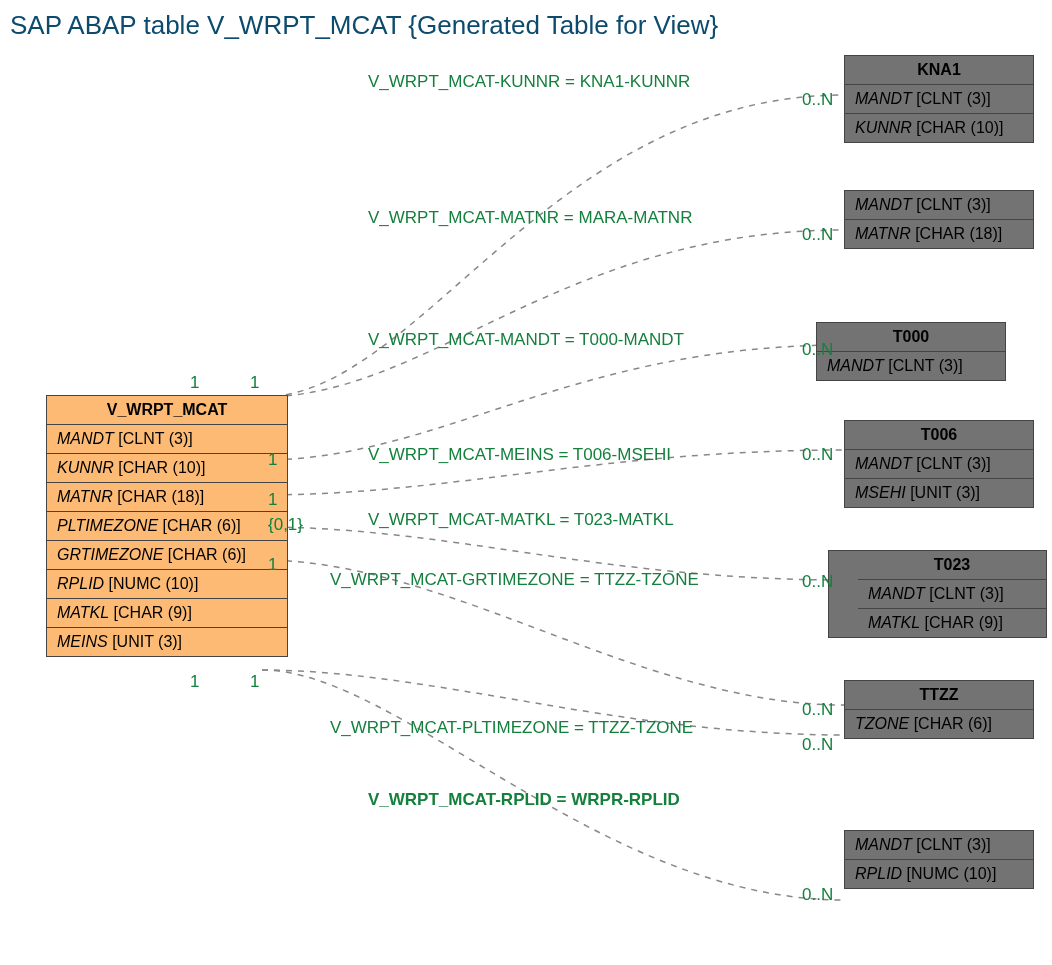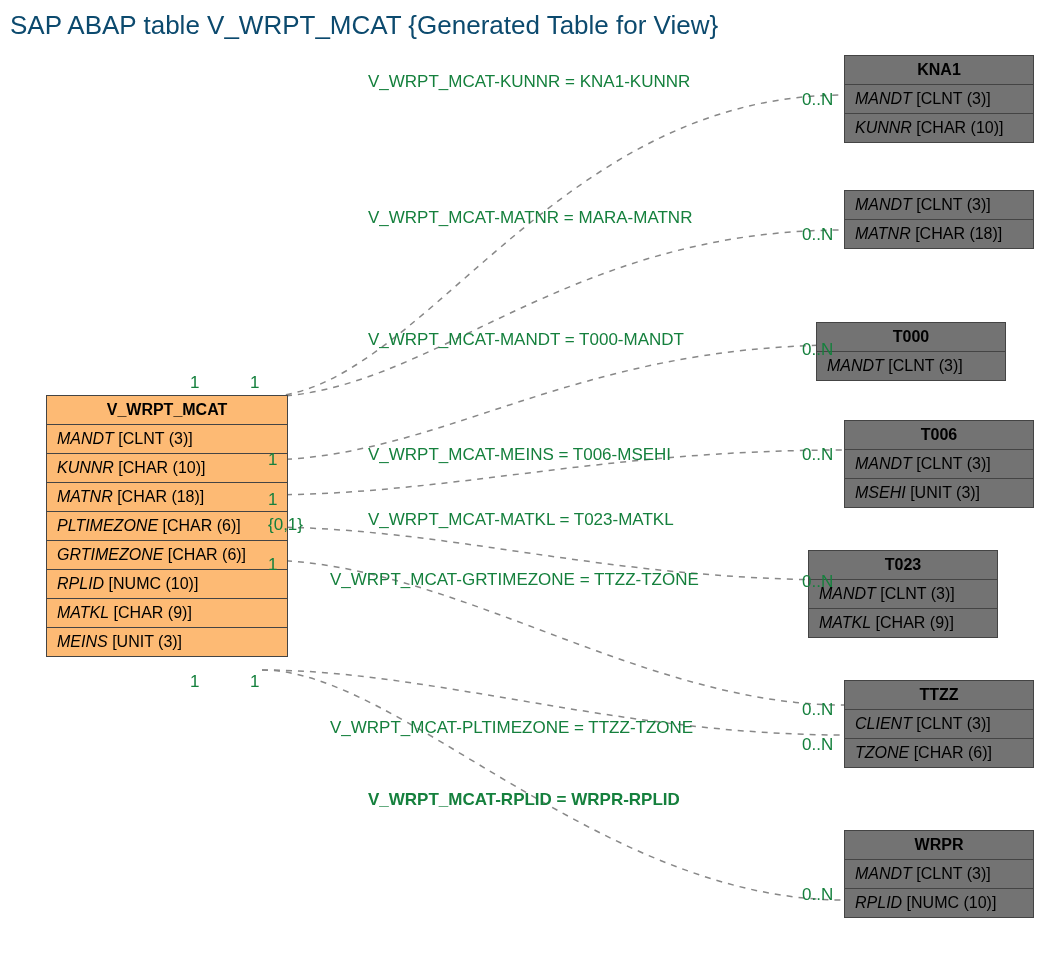--- a/index.html
+++ b/index.html
@@ -117,34 +117,32 @@
   <div class="header">T000</div>
   <div class="row"><span class="fname">MANDT</span> <span>[CLNT (3)]</span></div>
 </div>
 
 <div class="entity" style="left:844px; top:420px; width:188px;">
   <div class="header">T006</div>
   <div class="row"><span class="fname">MANDT</span> <span>[CLNT (3)]</span></div>
   <div class="row"><span class="fname">MSEHI</span> <span>[UNIT (3)]</span></div>
 </div>
 
-<div class="entity" style="left:808px; top:550px; width:188px;">
+<div class="entity" style="left:828px; top:550px; width:188px;padding-left:29px;">
   <div class="header">T023</div>
   <div class="row"><span class="fname">MANDT</span> <span>[CLNT (3)]</span></div>
   <div class="row"><span class="fname">MATKL</span> <span>[CHAR (9)]</span></div>
 </div>
 
 <div class="entity" style="left:844px; top:680px; width:188px;">
   <div class="header">TTZZ</div>
-  <div class="row"><span class="fname">CLIENT</span> <span>[CLNT (3)]</span></div>
   <div class="row"><span class="fname">TZONE</span> <span>[CHAR (6)]</span></div>
 </div>
 
 <div class="entity" style="left:844px; top:830px; width:188px;">
-  <div class="header">WRPR</div>
   <div class="row"><span class="fname">MANDT</span> <span>[CLNT (3)]</span></div>
   <div class="row"><span class="fname">RPLID</span> <span>[NUMC (10)]</span></div>
 </div>
 
 <div class="label" style="left:368px; top:72px;">V_WRPT_MCAT-KUNNR = KNA1-KUNNR</div>
 <div class="label" style="left:368px; top:208px;">V_WRPT_MCAT-MATNR = MARA-MATNR</div>
 <div class="label" style="left:368px; top:330px;">V_WRPT_MCAT-MANDT = T000-MANDT</div>
 <div class="label" style="left:368px; top:445px;">V_WRPT_MCAT-MEINS = T006-MSEHI</div>
 <div class="label" style="left:368px; top:510px;">V_WRPT_MCAT-MATKL = T023-MATKL</div>
 <div class="label" style="left:330px; top:570px;">V_WRPT_MCAT-GRTIMEZONE = TTZZ-TZONE</div>

